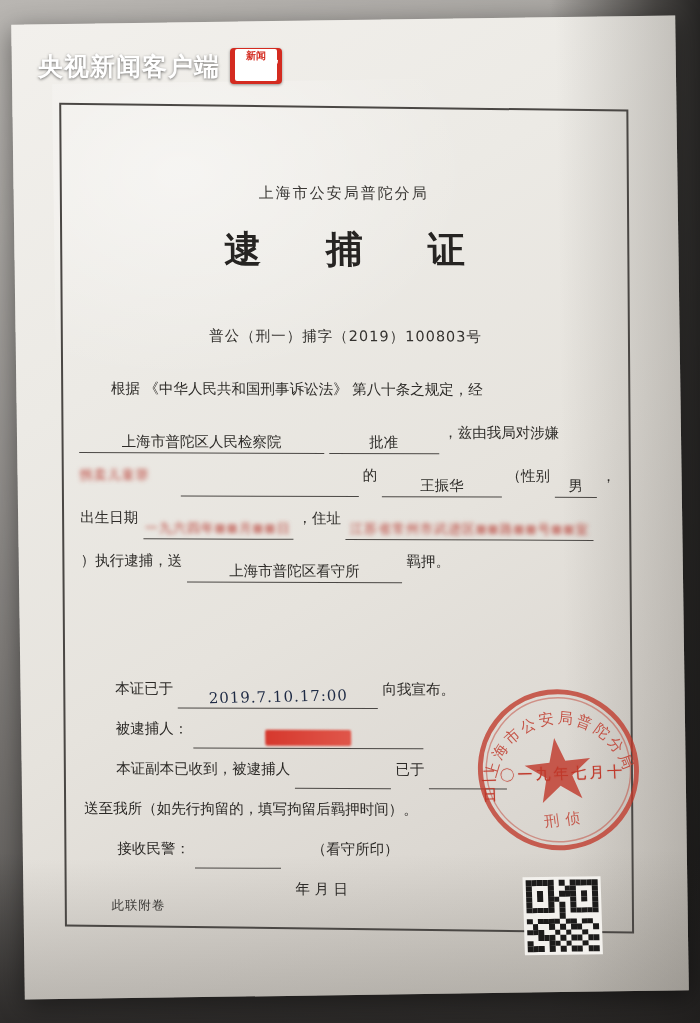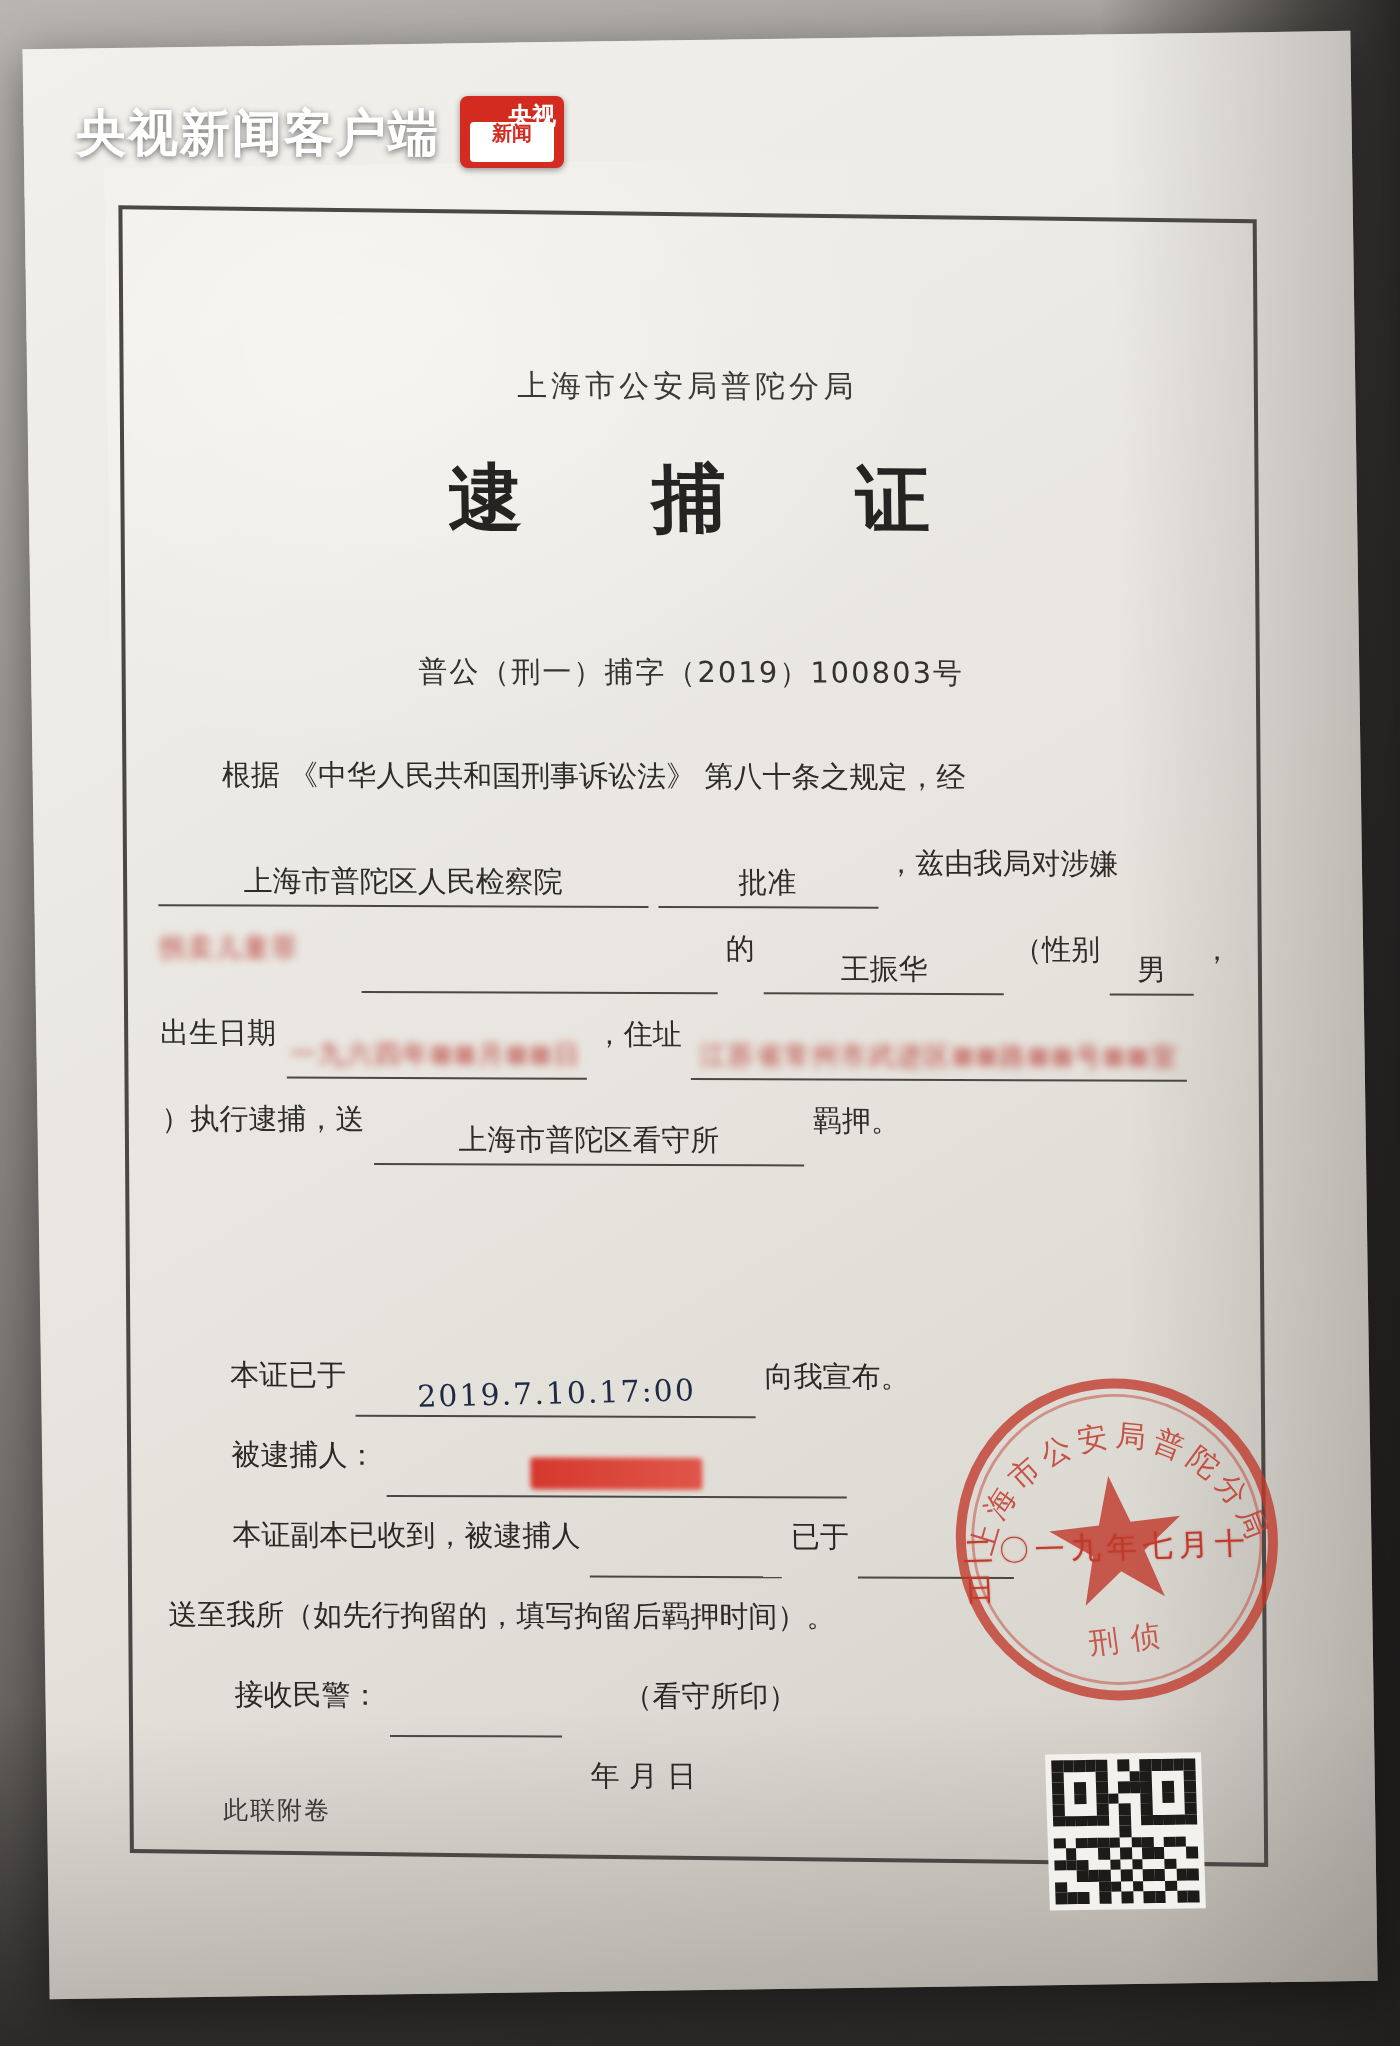--- a/index.html
+++ b/index.html
@@ -263,21 +263,21 @@
     text-align: left;
     color: #fff;
     font-size: 12px;
     font-weight: bold;
     letter-spacing: 0px;
     font-family: "DejaVu Sans", sans-serif;
     padding-left: 24px;
   }
   .brand-badge .bb-bot {
     position: absolute; left: 5px; bottom: 3px;
-    width: 42px; height: 20px;
+    width: 42px; height: 32px;
     background: #ffffff;
     border-radius: 2px;
     color: #d42b20;
     font-size: 10px;
     font-weight: bold;
     text-align: center;
     line-height: 14px;
     letter-spacing: 0px;
     font-family: "DejaVu Sans", sans-serif;
   }

